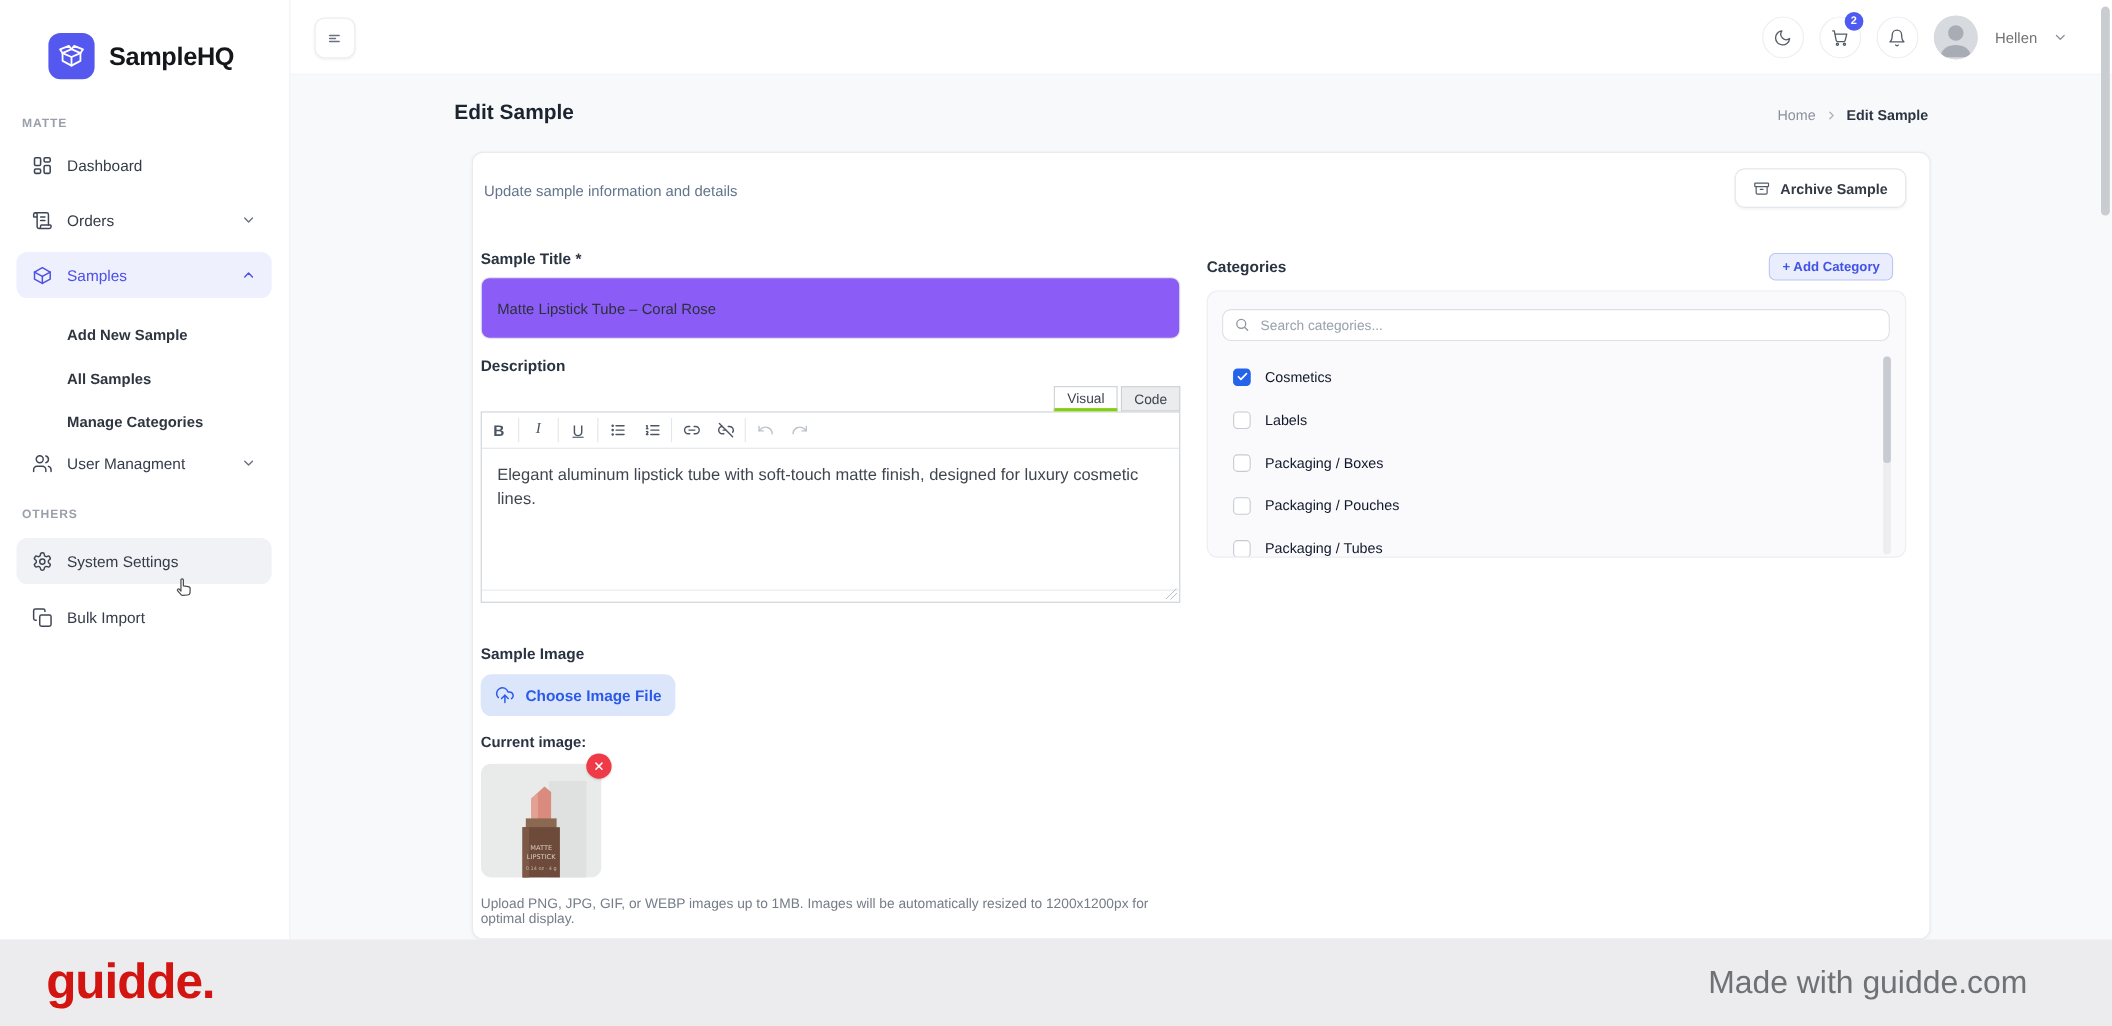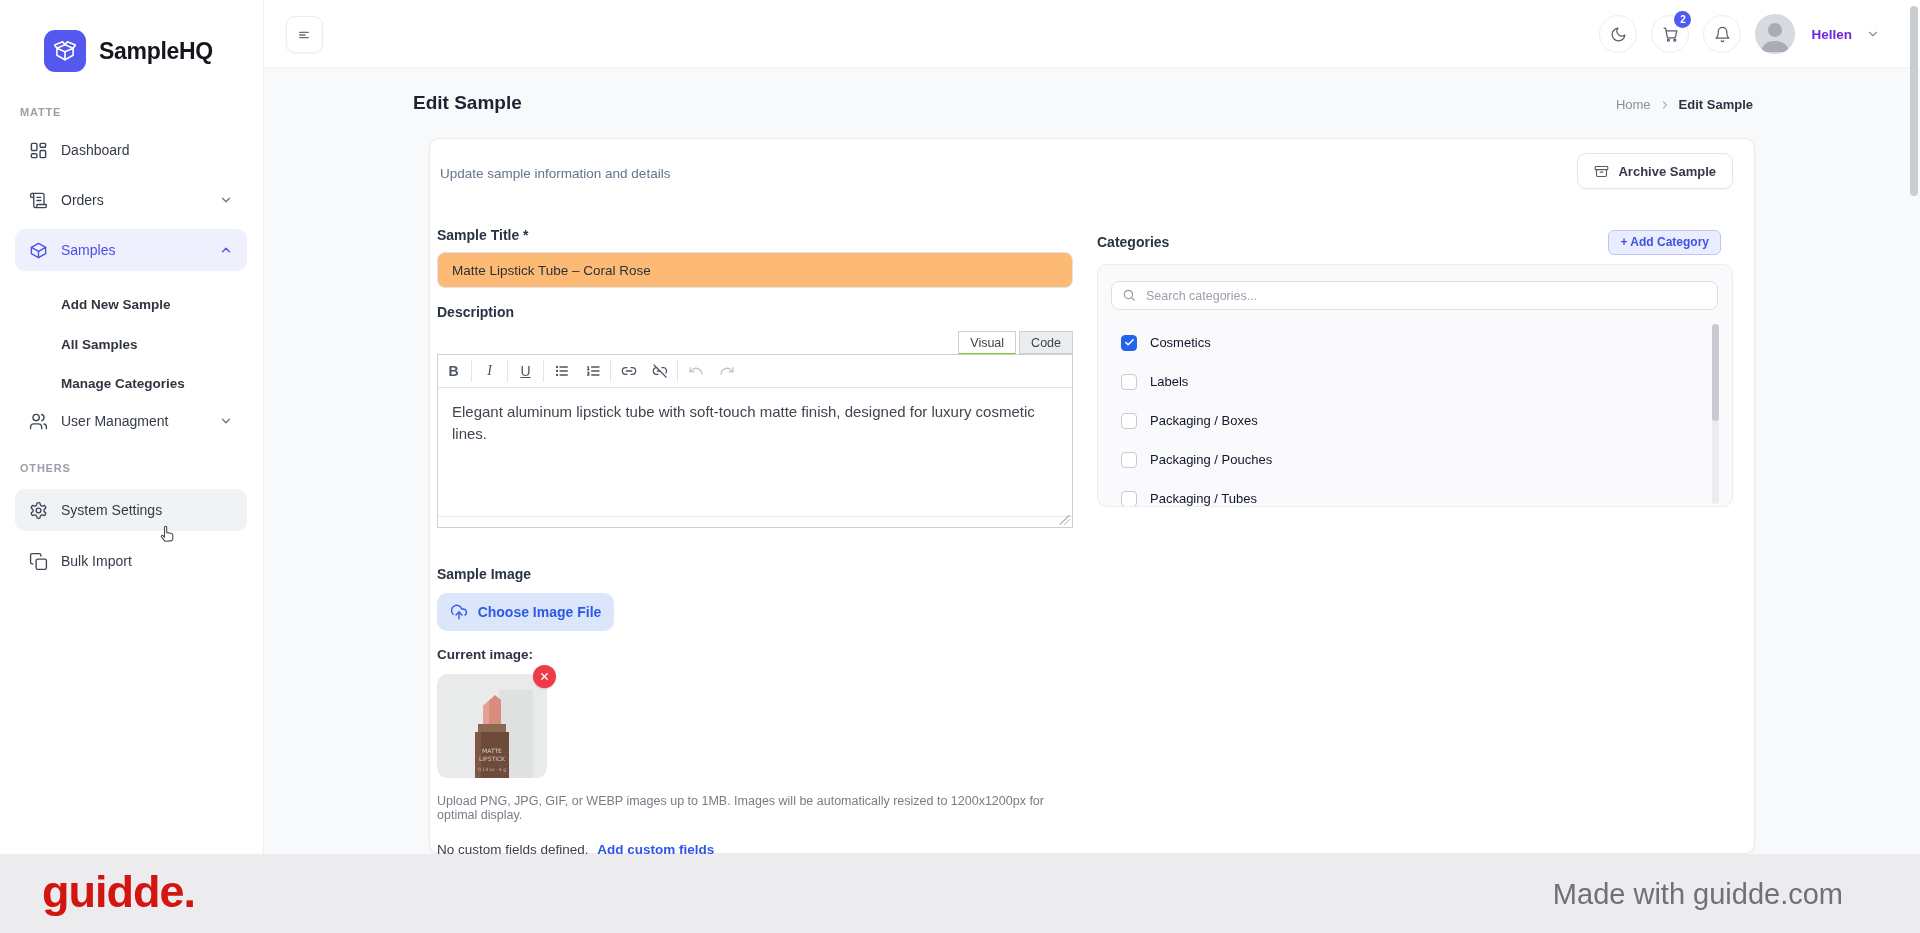--- a/index.html
+++ b/index.html
@@ -21,46 +21,46 @@
   .nicon { color:#3e4656; }
   .nav-sub { position:absolute; left:15px; width:232px; height:36px; display:flex; align-items:flex-end; padding-left:46px; font-size:13.5px; font-weight:700; color:#2f3640; border-radius:8px; cursor:pointer; }
 
   
   .header { position:absolute; left:264px; top:0; width:1656px; height:68px; background:#fff; border-bottom:1px solid #f2f3f5; z-index:4; }
   .toggle-btn { position:absolute; left:22px; top:16px; width:37px; height:37px; border:1px solid #ecedf0; border-radius:9px; background:#fff; box-shadow:0 1px 2px rgba(16,24,40,.05); display:flex; align-items:center; justify-content:center; cursor:pointer; }
   .header-right { position:absolute; right:40px; top:0; height:68px; display:flex; align-items:center; gap:14px; }
   .icon-circle { width:38px; height:38px; border-radius:50%; border:1px solid #eceef1; background:#fff; display:flex; align-items:center; justify-content:center; color:#555c68; cursor:pointer; position:relative; }
   .badge { position:absolute; top:-5px; right:-3px; min-width:17px; height:17px; border-radius:9px; background:#4f5af0; color:#fff; font-size:10px; font-weight:bold; display:flex; align-items:center; justify-content:center; }
   .avatar { width:40px; height:40px; border-radius:50%; background:#d7dade; overflow:hidden; display:flex; align-items:center; justify-content:center; cursor:pointer; }
-  .user-name { font-size:13.5px; font-weight:700; color:#6d28d9; margin-left:2px; cursor:pointer; }
+  .user-name { font-size:13.5px; font-weight:400; color:#737373; margin-left:2px; cursor:pointer; }
   .user-chev { color:#8a919c; cursor:pointer; }
 
   
   .content { position:absolute; left:264px; top:68px; width:1656px; height:786px; background:#f8f9fb; }
   .page-title { position:absolute; left:149px; top:24px; font-size:19px; font-weight:bold; color:#1c2430; }
   .breadcrumb { position:absolute; top:29px; right:167px; display:flex; align-items:center; gap:8px; font-size:13px; }
   .bc-home { color:#8a919c; cursor:pointer; }
   .bc-sep { color:#aab0ba; }
   .bc-current { color:#2b3442; font-weight:600; }
 
   .card { position:absolute; left:165px; top:70px; width:1326px; height:716px; background:#fff; border:1px solid #e9ebef; border-radius:10px; box-shadow:0 1px 3px rgba(16,24,40,.04); }
   .card-subtitle { position:absolute; left:10px; top:27px; font-size:13.5px; color:#64748b; }
   .archive-btn { position:absolute; right:21px; top:14px; height:36px; display:flex; align-items:center; gap:9px; padding:0 16px; border:1px solid #e3e6ea; border-radius:9px; background:#fff; box-shadow:0 1px 2px rgba(16,24,40,.04); font-size:13px; font-weight:600; color:#333a45; cursor:pointer; }
   .archive-btn .aicon { color:#555c68; }
 
   .col-left { position:absolute; left:7px; top:88px; width:636px; }
   .col-right { position:absolute; left:667px; top:88px; width:636px; }
 
   .field-label { font-size:14px; font-weight:600; color:#2a3342; }
-  .title-input { margin-top:9px; width:100%; height:36px; border:1px solid #dfe3e8; border-radius:8px; padding:0 14px; font-size:13.5px; color:#2b3138; font-family:"Liberation Sans",sans-serif; background:#fdba74; }
+  .title-input { margin-top:9px; width:100%; height:56px; border:1px solid #dfe3e8; border-radius:8px; padding:0 14px; font-size:13.5px; color:#2b3138; font-family:"Liberation Sans",sans-serif; background:#8b5cf6; }
 
   .desc-label { margin-top:16px; }
   .tabs-row { margin-top:11px; display:flex; justify-content:flex-end; position:relative; z-index:2; }
   .tab { height:23px; padding:0 11px; display:flex; align-items:center; font-size:12.5px; color:#3d434d; border:1px solid #ccd1d7; cursor:pointer; }
-  .tab.active { background:#fff; border-bottom:1px solid #84cc16; margin-bottom:-1px; }
+  .tab.active { background:#fff; border-bottom:3px solid #84cc16; margin-bottom:-1px; }
   .tab.inactive { background:#ebecee; margin-left:3px; }
 
   .editor-box { border:1px solid #ccd1d7; background:#fff; }
   .editor-toolbar { height:33px; display:flex; align-items:stretch; border-bottom:1px solid #e2e5e9; }
   .tb-btn { width:31px; display:flex; align-items:center; justify-content:center; color:#4b5563; font-size:14px; cursor:pointer; }
   .tb-btn.bold { font-weight:bold; }
   .tb-btn.italic { font-style:italic; font-family:"Liberation Serif",serif; }
   .tb-btn.underline { text-decoration:underline; }
   .tb-sep { width:1px; background:#e3e6ea; margin:5px 2px; }
   .tb-btn.disabled { color:#bcc2ca; cursor:default; }

